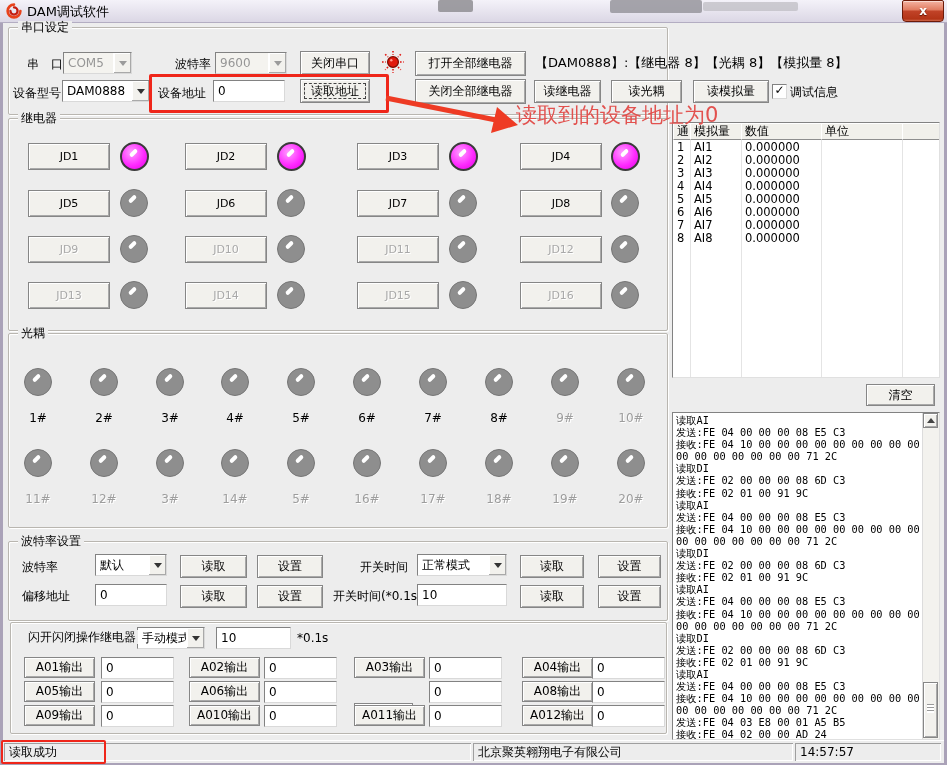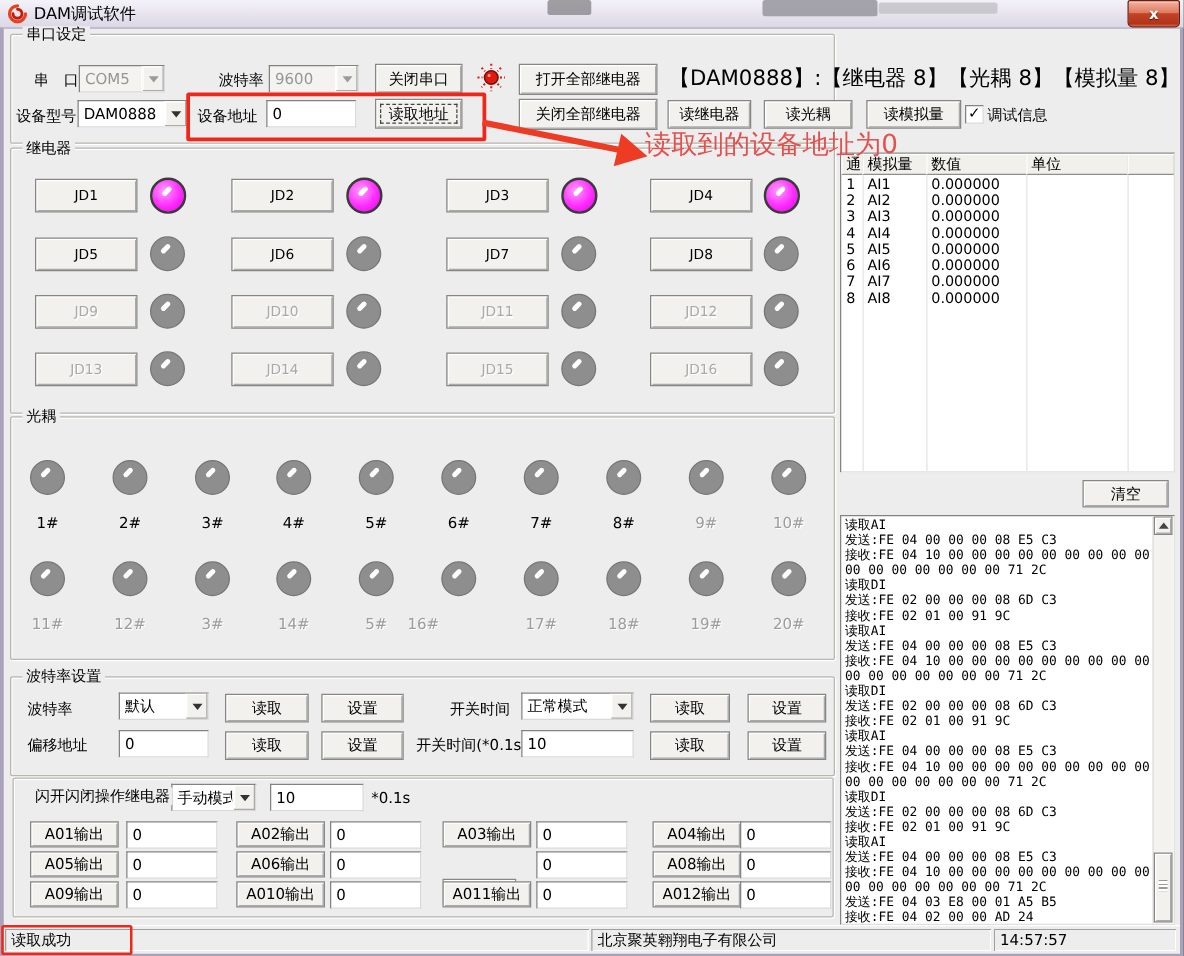--- a/index.html
+++ b/index.html
@@ -134,21 +134,21 @@
           <line x1="17" y1="17" x2="19.8" y2="19.8"></line>
         <line x1="19.8" y1="4.2" x2="17" y2="7"></line>
           <line x1="7" y1="17" x2="4.2" y2="19.8"></line>
       </g>
       <circle cx="12" cy="12" r="5.4" fill="#e11a0e" stroke="#7d0d04" stroke-width="1.3"></circle>
       <circle cx="10.3" cy="10.3" r="1.2" fill="#ff9a90"></circle>
     </svg>
   </span>
 
   <div class="btn" style="left:415px;top:51px;width:111px;height:25px">打开全部继电器</div>
-  <span class="lbl" style="left:535px;top:56px;font-size:17px">【DAM0888】:【继电器  8】【光耦 8】【模拟量 8】</span>
+  <span class="lbl" style="left:535px;top:56px;font-size:13px">【DAM0888】:【继电器  8】【光耦 8】【模拟量 8】</span>
 
   <span class="lbl" style="left:13px;top:86px">设备型号</span>
   <div class="combo" style="left:62px;top:80px;width:88px;height:22px">
     <span class="ct">DAM0888</span>
     <span class="cb">
         <i></i>
       </span>
   </div>
   <span class="lbl" style="left:158px;top:86px">设备地址</span>
   <div class="edit" style="left:213px;top:80px;width:72px;height:22px">0</div>
@@ -236,21 +236,21 @@
       <div class="lbl dim" style="left:18px;top:492px;width:40px;text-align:center">11#</div>
       <div class="led off" style="left:90px;top:449px"></div>
       <div class="lbl dim" style="left:84px;top:492px;width:40px;text-align:center">12#</div>
       <div class="led off" style="left:156px;top:449px"></div>
       <div class="lbl dim" style="left:150px;top:492px;width:40px;text-align:center">3#</div>
       <div class="led off" style="left:221px;top:449px"></div>
       <div class="lbl dim" style="left:215px;top:492px;width:40px;text-align:center">14#</div>
       <div class="led off" style="left:287px;top:449px"></div>
       <div class="lbl dim" style="left:281px;top:492px;width:40px;text-align:center">5#</div>
       <div class="led off" style="left:353px;top:449px"></div>
-      <div class="lbl dim" style="left:326px;top:492px;width:40px;text-align:left">16#</div>
+      <div class="lbl dim" style="left:347px;top:492px;width:40px;text-align:center">16#</div>
       <div class="led off" style="left:419px;top:449px"></div>
       <div class="lbl dim" style="left:413px;top:492px;width:40px;text-align:center">17#</div>
       <div class="led off" style="left:485px;top:449px"></div>
       <div class="lbl dim" style="left:479px;top:492px;width:40px;text-align:center">18#</div>
       <div class="led off" style="left:551px;top:449px"></div>
       <div class="lbl dim" style="left:545px;top:492px;width:40px;text-align:center">19#</div>
       <div class="led off" style="left:617px;top:449px"></div>
       <div class="lbl dim" style="left:611px;top:492px;width:40px;text-align:center">20#</div>
     </div>
 

